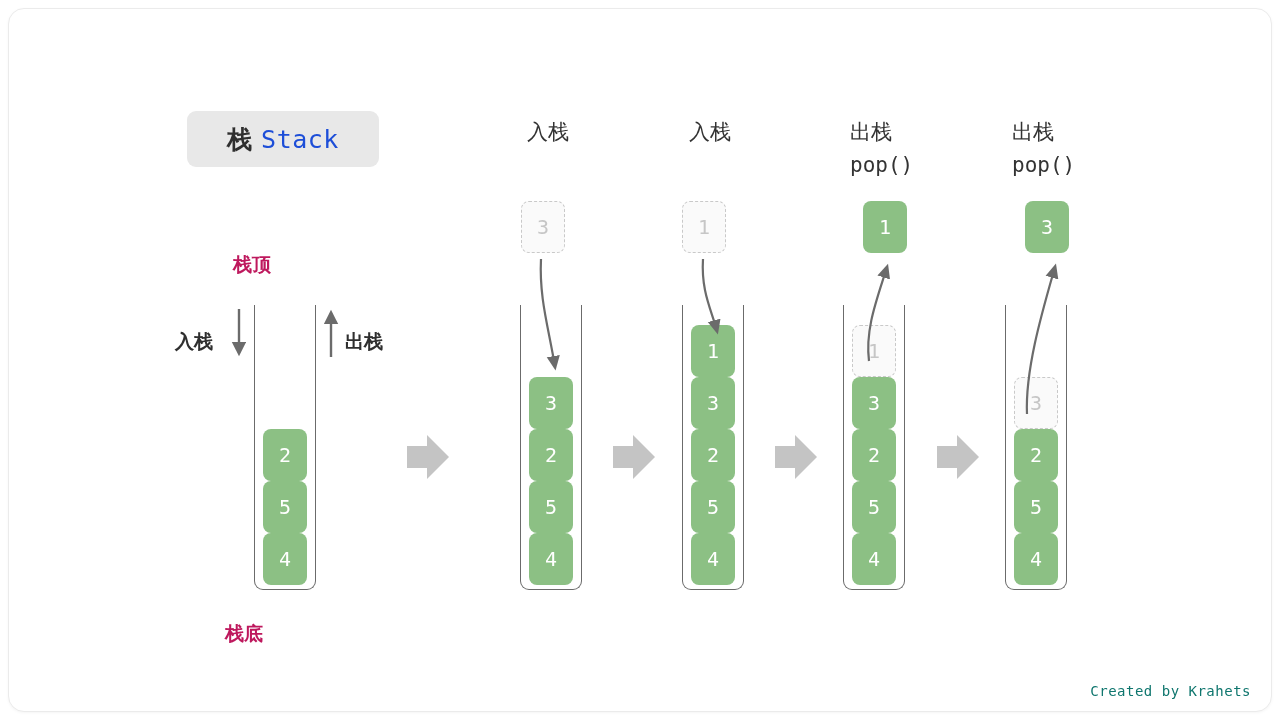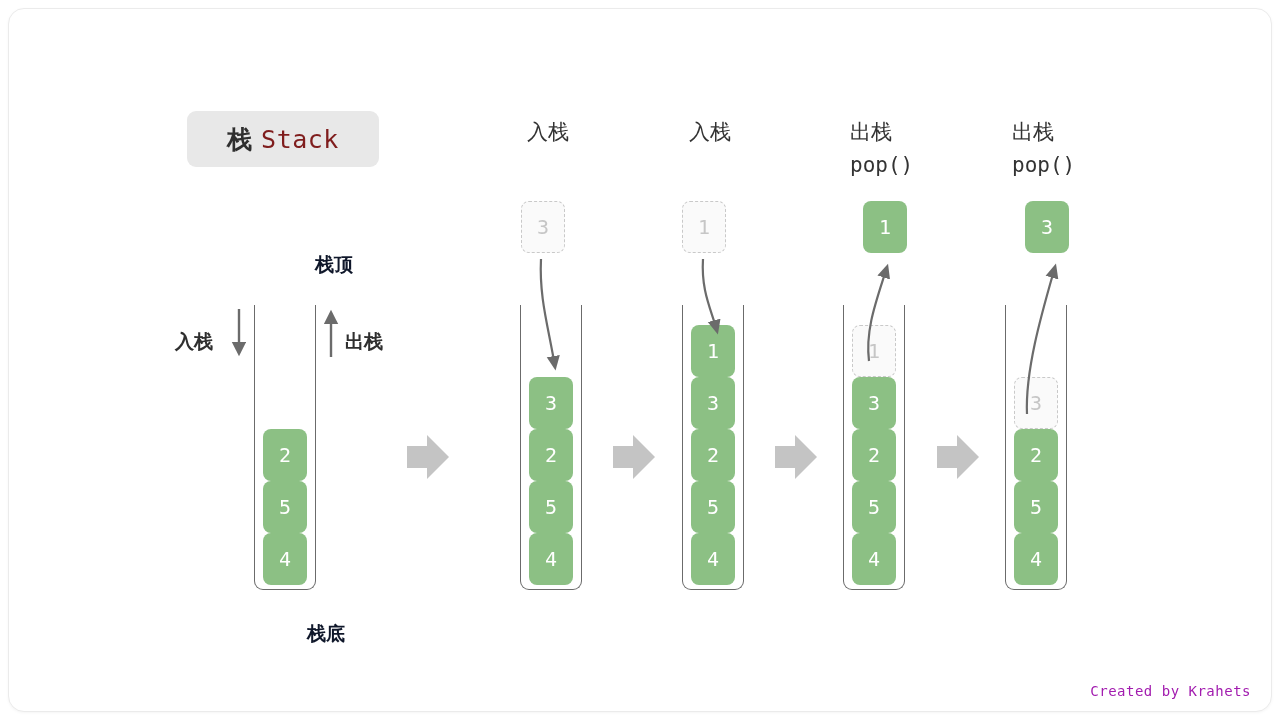--- a/index.html
+++ b/index.html
@@ -51,21 +51,21 @@
   }
   .title-cn {
     font-family: "Liberation Sans", sans-serif;
     font-size: 25px;
     font-weight: bold;
     color: #2f2f2f;
   }
   .title-en {
     font-family: "DejaVu Sans Mono", monospace;
     font-size: 25px;
-    color: #7f1d1d;
+    color: #1d4ed8;
     letter-spacing: 0.5px;
   }
 
   
   .col-head {
     position: absolute;
     width: 150px;
     text-align: left;
   }
   .col-head .hl1 {
@@ -163,42 +163,42 @@
     font-size: 19px;
     font-weight: bold;
     color: #2f2f2f;
     font-family: "Liberation Sans", sans-serif;
     white-space: nowrap;
   }
   .cap-label {
     position: absolute;
     font-size: 19px;
     font-weight: bold;
-    color: #0f172a;
-    font-family: "Liberation Sans", sans-serif;
-    text-align: right;
+    color: #be185d;
+    font-family: "Liberation Sans", sans-serif;
+    text-align: left;
     white-space: nowrap;
   }
 
   svg.overlay {
     position: absolute;
     left: 0;
     top: 0;
     width: 1264px;
     height: 704px;
     pointer-events: none;
   }
 
   .footer {
     position: absolute;
     right: 22px;
     bottom: 14px;
     font-family: "DejaVu Sans Mono", monospace;
     font-size: 14px;
-    color: #a21caf;
+    color: #0f766e;
     letter-spacing: 0.5px;
   }
 </style>
 </head>
 <body>
 
 <div class="card">
   <div class="stage">
 
     <div class="title-badge">

